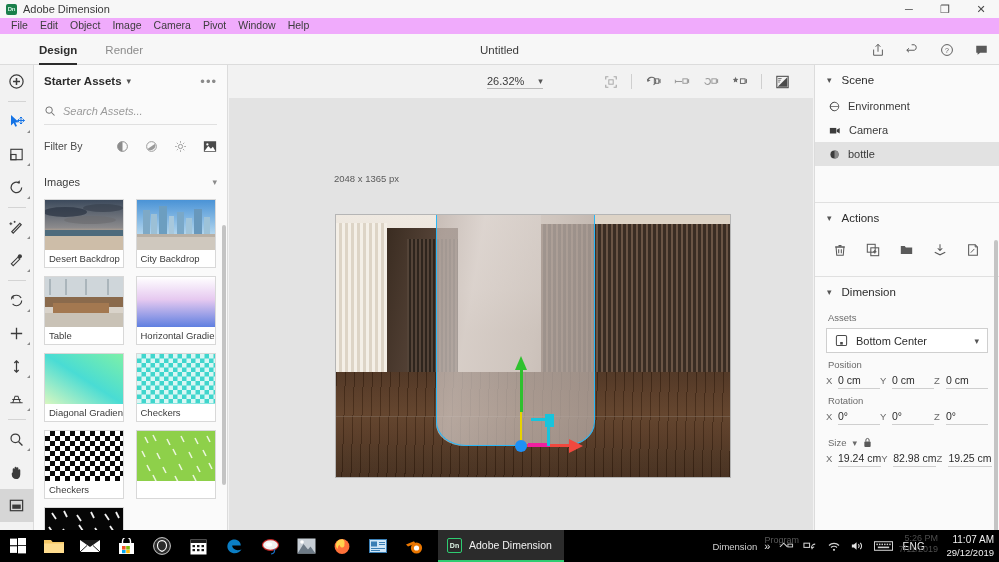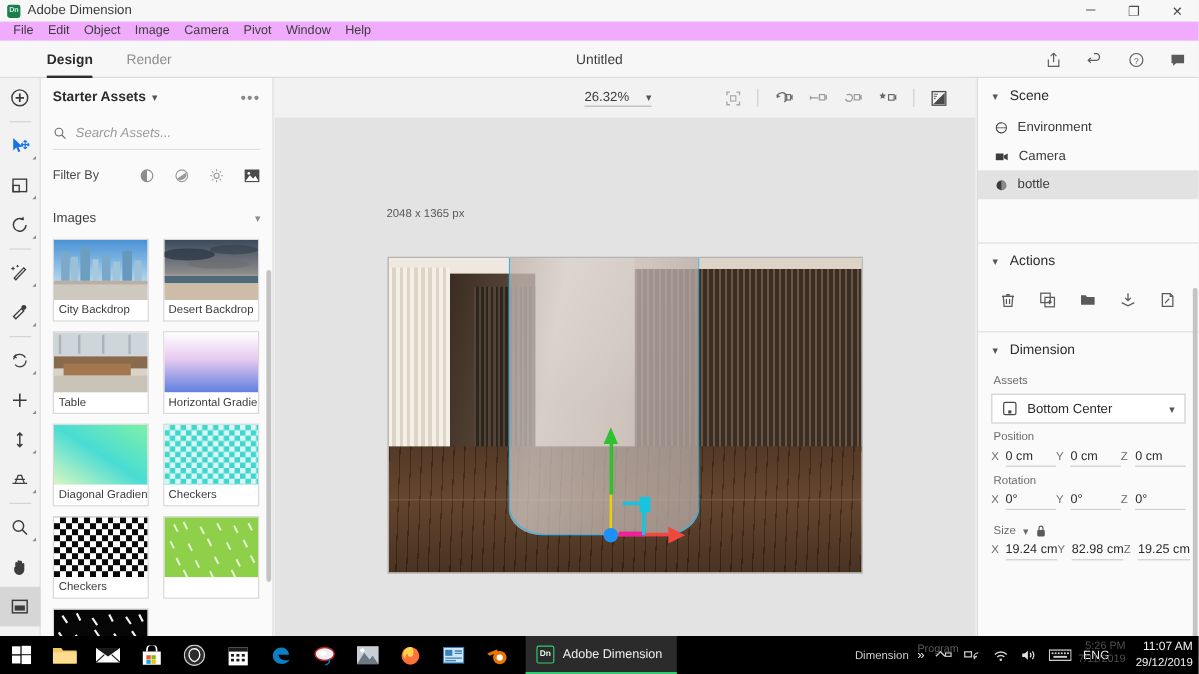--- a/index.html
+++ b/index.html
@@ -142,21 +142,21 @@
   .zoom-box {
     position: absolute; left: 258px; display: flex; align-items: center; gap: 9px;
     border-bottom: 1px solid #b9b9b9; padding-bottom: 1px;
   }
   .zoom-val { font-size: 11px; color: #3c3c3c; }
   .cam-tools {
     position: absolute; left: 375px; display: flex; align-items: center; gap: 13px;
   }
   .vsep { width: 1px; height: 15px; background: #cfcfcf; }
   .stage {
-    position: absolute; left: 4px; top: 33px; width: 584px; height: 432px;
+    position: absolute; left: 16px; top: 33px; width: 584px; height: 432px;
   }
   .dims-label {
     position: absolute; left: 89px; top: 75px;
     font-size: 9.5px; color: #5a5a5a;
   }
   .artboard {
     position: absolute; left: 90px; top: 116px; width: 396px; height: 264px;
     border: 1px solid #b5b5b5; overflow: hidden; background: #cfc7bd;
   }
   
@@ -538,57 +538,57 @@
     </div>
     <div class="section-row">
       <span class="section-title">Images</span>
       <span class="section-chev">▾</span>
     </div>
     <div class="grid">
 
       <div class="card">
         <svg class="card-thumb" viewBox="0 0 78 50" preserveAspectRatio="none">
           <defs>
+              <linearGradient id="skyD" x1="0" y1="0" x2="0" y2="1">
+                <stop offset="0" stop-color="#3c4a5c"></stop>
+                <stop offset="0.55" stop-color="#8b8a8c"></stop>
+                <stop offset="0.72" stop-color="#e8c39a"></stop>
+              </linearGradient>
+            </defs>
+          <rect width="78" height="50" fill="url(#skyD)"></rect>
+          <ellipse cx="20" cy="12" rx="22" ry="5" fill="#2c3644" opacity="0.75"></ellipse>
+          <ellipse cx="58" cy="8" rx="20" ry="4" fill="#39414f" opacity="0.7"></ellipse>
+          <ellipse cx="45" cy="20" rx="26" ry="4" fill="#6b6a6e" opacity="0.6"></ellipse>
+          <rect y="30" width="78" height="6" fill="#4e6b7c"></rect>
+          <rect y="36" width="78" height="14" fill="#cdbda8"></rect>
+        </svg>
+        <div class="card-label">Desert Backdrop</div>
+      </div>
+
+      <div class="card">
+        <svg class="card-thumb" viewBox="0 0 78 50" preserveAspectRatio="none">
+          <defs>
               <linearGradient id="skyC" x1="0" y1="0" x2="0" y2="1">
                 <stop offset="0" stop-color="#4a93d6"></stop>
                 <stop offset="0.75" stop-color="#bcdcf0"></stop>
               </linearGradient>
             </defs>
           <rect width="78" height="50" fill="url(#skyC)"></rect>
           <rect x="6" y="10" width="7" height="26" fill="#7ea9c6"></rect>
             <rect x="14" y="14" width="6" height="22" fill="#9cc0d6"></rect>
           <rect x="22" y="6" width="8" height="30" fill="#6c9ec0"></rect>
             <rect x="32" y="16" width="5" height="20" fill="#a8c8dc"></rect>
           <rect x="40" y="12" width="7" height="24" fill="#7aa8c8"></rect>
             <rect x="49" y="18" width="6" height="18" fill="#a0c4da"></rect>
           <rect x="57" y="9" width="8" height="27" fill="#6898bc"></rect>
             <rect x="67" y="17" width="6" height="19" fill="#9dc2d8"></rect>
           <rect y="34" width="78" height="16" fill="#cfc8be"></rect>
           <rect y="34" width="78" height="3" fill="#b8b0a5"></rect>
         </svg>
         <div class="card-label">City Backdrop</div>
-      </div>
-
-      <div class="card">
-        <svg class="card-thumb" viewBox="0 0 78 50" preserveAspectRatio="none">
-          <defs>
-              <linearGradient id="skyD" x1="0" y1="0" x2="0" y2="1">
-                <stop offset="0" stop-color="#3c4a5c"></stop>
-                <stop offset="0.55" stop-color="#8b8a8c"></stop>
-                <stop offset="0.72" stop-color="#e8c39a"></stop>
-              </linearGradient>
-            </defs>
-          <rect width="78" height="50" fill="url(#skyD)"></rect>
-          <ellipse cx="20" cy="12" rx="22" ry="5" fill="#2c3644" opacity="0.75"></ellipse>
-          <ellipse cx="58" cy="8" rx="20" ry="4" fill="#39414f" opacity="0.7"></ellipse>
-          <ellipse cx="45" cy="20" rx="26" ry="4" fill="#6b6a6e" opacity="0.6"></ellipse>
-          <rect y="30" width="78" height="6" fill="#4e6b7c"></rect>
-          <rect y="36" width="78" height="14" fill="#cdbda8"></rect>
-        </svg>
-        <div class="card-label">Desert Backdrop</div>
       </div>
 
 
       <div class="card">
         <svg class="card-thumb" viewBox="0 0 78 50" preserveAspectRatio="none">
           <rect width="78" height="50" fill="#d9d3ca"></rect>
           <rect width="78" height="20" fill="#cfd6da"></rect>
           <g fill="#aab5bb">
               <rect x="4" y="2" width="2" height="16"></rect>
               <rect x="20" y="2" width="2" height="16"></rect>

